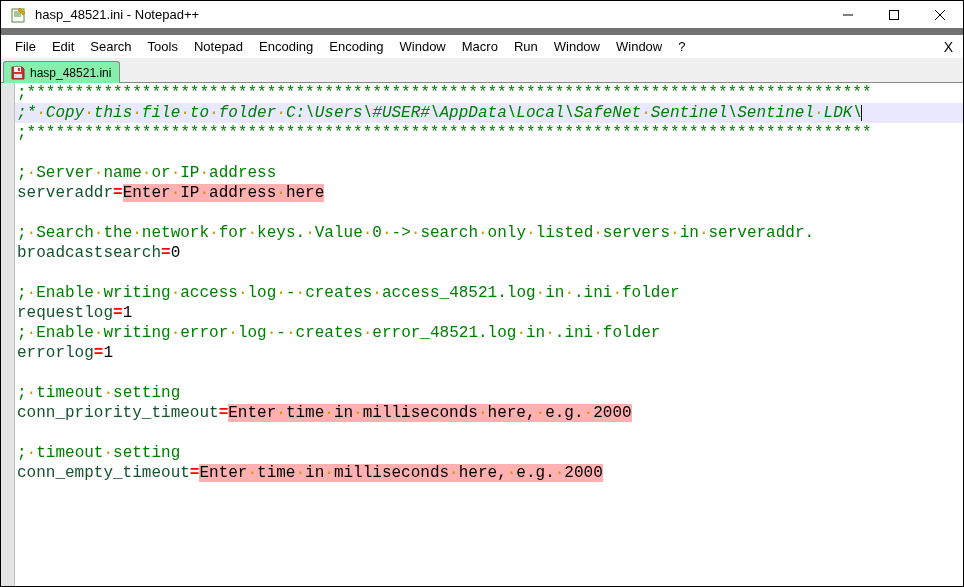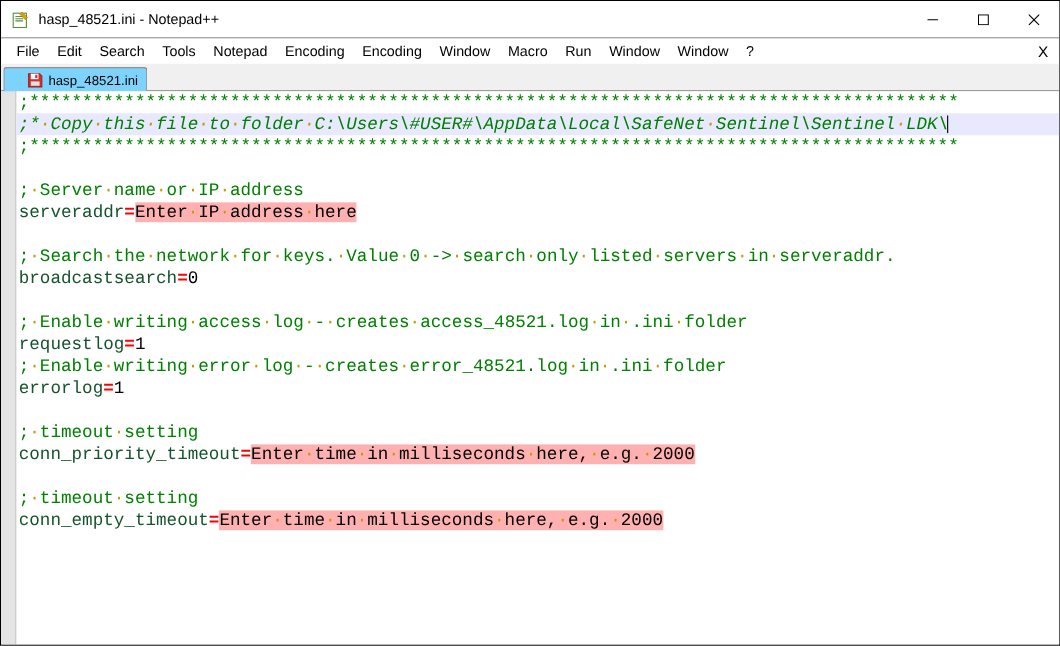--- a/index.html
+++ b/index.html
@@ -13,21 +13,21 @@
     overflow: hidden;
     display: flex;
     flex-direction: column;
   }
   
   .title-bar {
     height: 34px;
     display: flex;
     align-items: center;
     background: #fff;
-    border-bottom: 1px solid #737373;
+    border-bottom: 7px solid #737373;
   }
   .title-bar .app-icon {
     width: 16px; height: 16px;
     margin-left: 10px;
     position: relative;
   }
   .app-icon svg { display:block; }
   .title-text {
     margin-left: 8px;
     font-size: 13px;
@@ -66,29 +66,29 @@
   
   .tab-bar {
     height: 24px;
     background: #f0f0f0;
     display: flex;
     align-items: flex-end;
     border-bottom: 1px solid #888;
     padding-left: 2px;
   }
   .tab {
-    background: #7dd3fc;
+    background: #86efac;
     border: 1px solid #888;
     border-bottom: none;
     border-top-left-radius: 3px;
     border-top-right-radius: 3px;
     height: 22px;
     display: flex;
     align-items: center;
-    padding: 0 8px 0 20px;
+    padding: 0 8px 0 6px;
     font-size: 12px;
     position: relative;
     top: 1px;
   }
   .tab .tab-icon {
     width: 16px; height: 16px;
     margin-right: 4px;
   }
   
   .editor-wrap {

